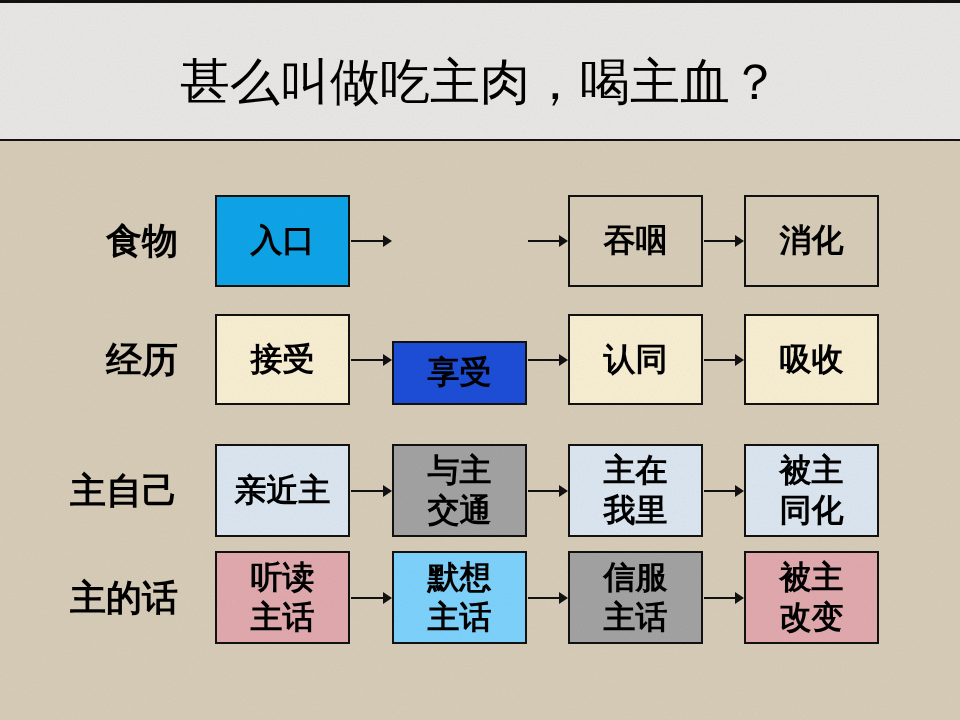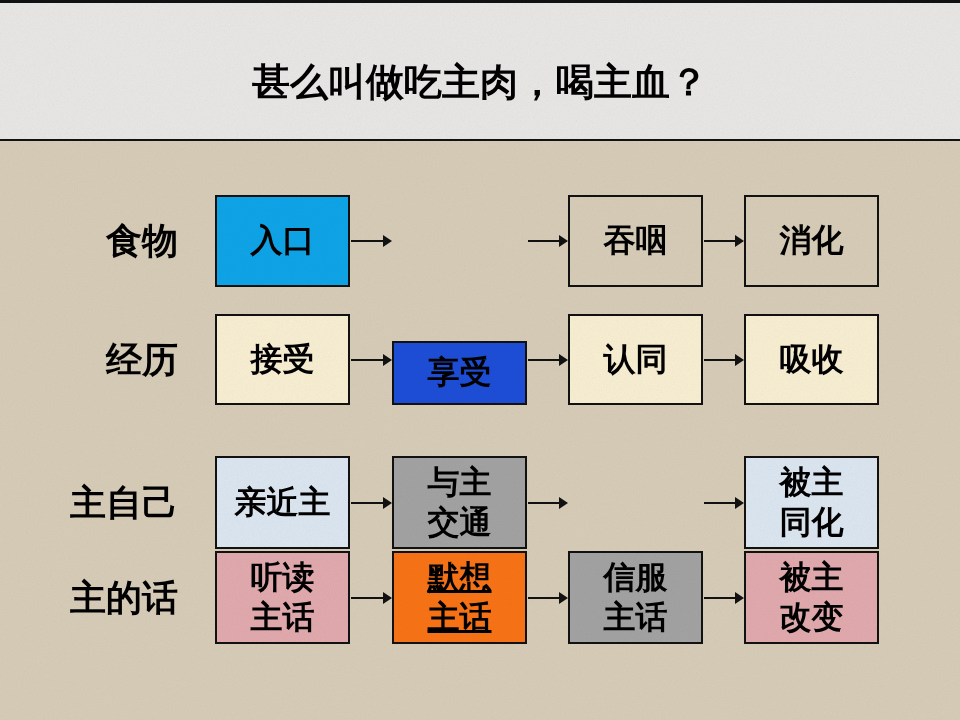--- a/index.html
+++ b/index.html
@@ -22,22 +22,22 @@
     position:absolute;
     left:0;top:0;width:960px;height:141px;
     box-sizing:border-box;
     border-top:3px solid var(--border);
     border-bottom:2px solid var(--border);
     background:#e9e8e6;
     display:flex;align-items:center;justify-content:center;
   }
   .title-text{
     padding-top:22px;
-    font-size:38px;
-    font-weight:bold;
+    font-size:50px;
+    font-weight:normal;
     color:#000;
     letter-spacing:0px;
     white-space:nowrap;
     text-align:right;
   }
   
   .row{position:absolute;left:0;width:928px;}
   .row-label{
     position:absolute;
     left:0;width:178px;
@@ -114,38 +114,40 @@
     <div class="row-label">经历</div>
     <div class="box c1" style="background: rgb(249, 239, 211);">接受</div>
     <div class="arrow a1"></div>
     <div class="box c2" style="background: #1d4ed8; margin-top: 27px;">享受</div>
     <div class="arrow a2"></div>
     <div class="box c3" style="background: rgb(249, 239, 211);">认同</div>
     <div class="arrow a3"></div>
     <div class="box c4" style="background: rgb(249, 239, 211);">吸收</div>
   </div>
 
-  <div class="row" style="top:456px;height:93px;">
+  <div class="row" style="top:444px;height:93px;">
     <div class="row-label">主自己</div>
     <div class="box c1" style="background: rgb(220, 231, 242);">亲近主</div>
     <div class="arrow a1"></div>
     <div class="box c2" style="background: #a3a3a3;">与主
 交通</div>
     <div class="arrow a2"></div>
+    <div class="box c3" style="background: rgb(220, 231, 242);">主在
+我里</div>
     <div class="arrow a3"></div>
     <div class="box c4" style="background: rgb(220, 231, 242);">被主
 同化</div>
   </div>
 
   <div class="row" style="top:551px;height:93px;">
     <div class="row-label">主的话</div>
     <div class="box c1" style="background: rgb(226, 170, 174);">听读
 主话</div>
     <div class="arrow a1"></div>
-    <div class="box c2" style="background: #f97316; text-decoration: underline;">默想
+    <div class="box c2" style="background: #7dd3fc;">默想
 主话</div>
     <div class="arrow a2"></div>
     <div class="box c3" style="background: #a3a3a3;">信服
 主话</div>
     <div class="arrow a3"></div>
     <div class="box c4" style="background: rgb(226, 170, 174);">被主
 改变</div>
   </div>
 
   <svg class="noise" xmlns="http://www.w3.org/2000/svg">

